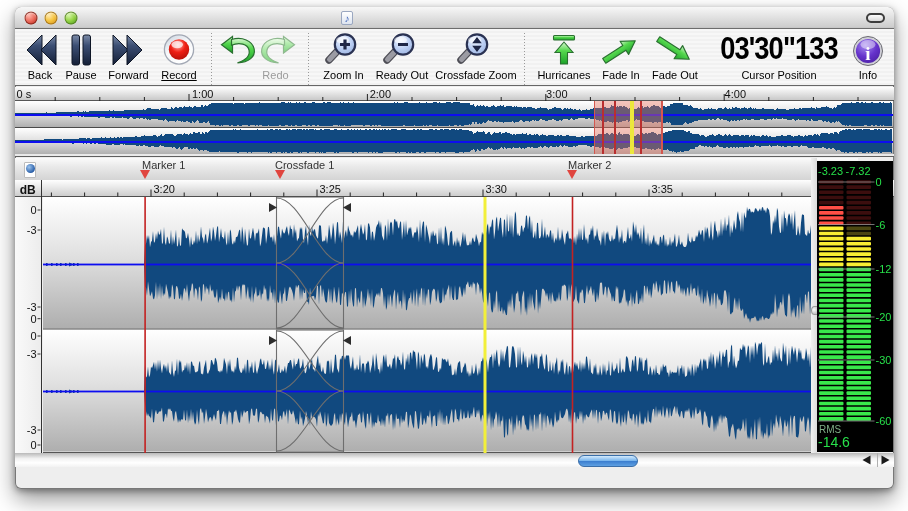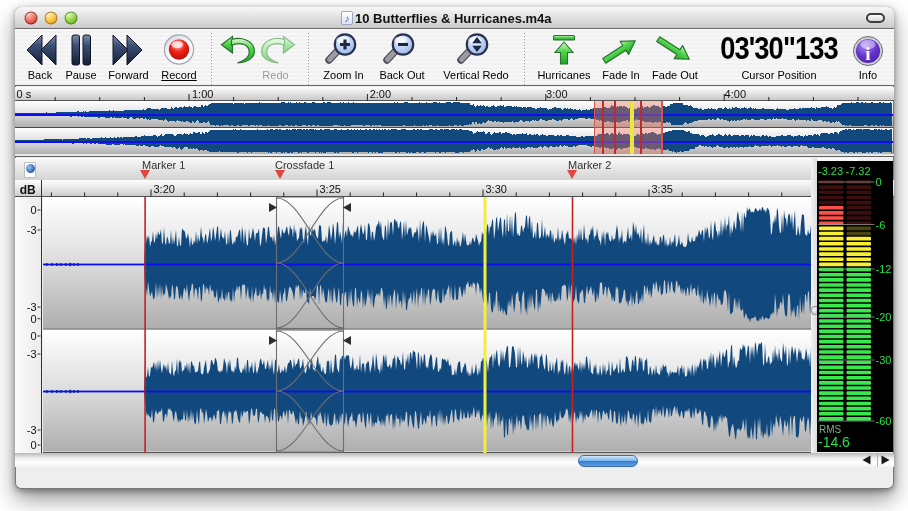--- a/index.html
+++ b/index.html
@@ -54,21 +54,20 @@
 #ready { position:absolute; left:211px; top:3px; font-size:13px; color:#000; }
 #fmt { position:absolute; right:52px; top:3px; font-size:13px; color:#000; }
 #grip { position:absolute; right:0px; top:6px; width:15px; height:15px; }
 </style></head><body>
 <div id="win">
   <div id="titlebar">
     <div class="tl" style="left:15.5px;background:radial-gradient(circle at 35% 30%, #ffb9af, #ec6d5f 45%, #c33325 80%, #8e2015);box-shadow:inset 0 0 0 1px rgba(120,35,25,0.85), inset 0 2px 2px rgba(255,255,255,0.55);"></div>
     <div class="tl" style="left:35.5px;background:radial-gradient(circle at 35% 30%, #ffeab0, #f5c33e 45%, #d99a27 80%, #96660f);box-shadow:inset 0 0 0 1px rgba(150,105,20,0.85), inset 0 2px 2px rgba(255,255,255,0.55);"></div>
     <div class="tl" style="left:55.5px;background:radial-gradient(circle at 35% 30%, #d6f5a8, #93d344 45%, #5da427 80%, #3c7012);box-shadow:inset 0 0 0 1px rgba(80,120,30,0.85), inset 0 2px 2px rgba(255,255,255,0.55);"></div>
     <div id="ticon">♪</div>
-    <div id="title">10 Butterflies &amp; Hurricanes.m4a</div>
     <div id="oval"></div>
   </div>
   <div id="toolbar">
     <div class="titem" style="left:-35px;width:120px;">
         <div style="position:absolute;left:0;top:3px;width:120px;height:38px;text-align:center;"><svg width="40" height="36" viewBox="0 0 40 36" style="display:inline-block">
             <defs>
               <linearGradient id="gn" x1="0" y1="0" x2="0" y2="1">
                 <stop offset="0" stop-color="#7d8ca8"></stop>
                 <stop offset="0.35" stop-color="#3c4f74"></stop>
                 <stop offset="1" stop-color="#141f36"></stop>
@@ -167,38 +166,38 @@
                 <stop offset="0.5" stop-color="#b9cdf2"></stop>
                 <stop offset="1" stop-color="#8fa8d8"></stop>
               </radialGradient>
             </defs>
 <line x1="12" y1="20.5" x2="5" y2="28" stroke="#4e4e56" stroke-width="7.5" stroke-linecap="round"></line>
 <line x1="12.5" y1="20" x2="5.5" y2="27.5" stroke="#9b9ba3" stroke-width="5" stroke-linecap="round"></line>
 <circle cx="21" cy="12.5" r="10.2" fill="url(#gl)" stroke="#2a3252" stroke-width="2.2"></circle>
 <ellipse cx="18.5" cy="8" rx="6.5" ry="3.6" fill="rgba(255,255,255,0.55)"></ellipse>
 <path d="M16 12.5 L26 12.5" stroke="#1f2746" stroke-width="3.2"></path>
           </svg></div>
-        <div class="tlabel" style="color:#000;">Back Out</div>
+        <div class="tlabel" style="color:#000;">Ready Out</div>
       </div>
       <div class="titem" style="left:401px;width:120px;">
         <div style="position:absolute;left:0;top:3px;width:120px;height:38px;text-align:center;"><svg width="40" height="36" viewBox="0 0 40 36">
             <defs>
               <radialGradient id="gl" cx="0.4" cy="0.3" r="0.9">
                 <stop offset="0" stop-color="#f0f5ff"></stop>
                 <stop offset="0.5" stop-color="#b9cdf2"></stop>
                 <stop offset="1" stop-color="#8fa8d8"></stop>
               </radialGradient>
             </defs>
 <line x1="12" y1="20.5" x2="5" y2="28" stroke="#4e4e56" stroke-width="7.5" stroke-linecap="round"></line>
 <line x1="12.5" y1="20" x2="5.5" y2="27.5" stroke="#9b9ba3" stroke-width="5" stroke-linecap="round"></line>
 <circle cx="21" cy="12.5" r="10.2" fill="url(#gl)" stroke="#2a3252" stroke-width="2.2"></circle>
 <ellipse cx="18.5" cy="8" rx="6.5" ry="3.6" fill="rgba(255,255,255,0.55)"></ellipse>
 <path d="M21 5 L25.8 11.2 L16.2 11.2 Z M21 20 L25.8 13.8 L16.2 13.8 Z" fill="#1f2746"></path>
           </svg></div>
-        <div class="tlabel" style="color:#000;">Vertical Redo</div>
+        <div class="tlabel" style="color:#000;">Crossfade Zoom</div>
       </div>
       <div class="titem" style="left:489px;width:120px;">
         <div style="position:absolute;left:0;top:3px;width:120px;height:38px;text-align:center;"><svg width="40" height="36" viewBox="0 0 40 36">
 <rect x="9.5" y="3.5" width="21" height="4.5" rx="1" fill="url(#gg)" stroke="#2a7030" stroke-width="1.1"></rect>
 <path d="M20 10 L29 20.5 L23.5 20.5 L23.5 32 L16.5 32 L16.5 20.5 L11 20.5 Z" fill="url(#gg)" stroke="#2a7030" stroke-width="1.1"></path>
           </svg></div>
         <div class="tlabel" style="color:#000;">Hurricanes</div>
       </div>
       <div class="titem" style="left:546px;width:120px;">
         <div style="position:absolute;left:0;top:3px;width:120px;height:38px;text-align:center;"><svg width="44" height="36" viewBox="0 0 44 36">

